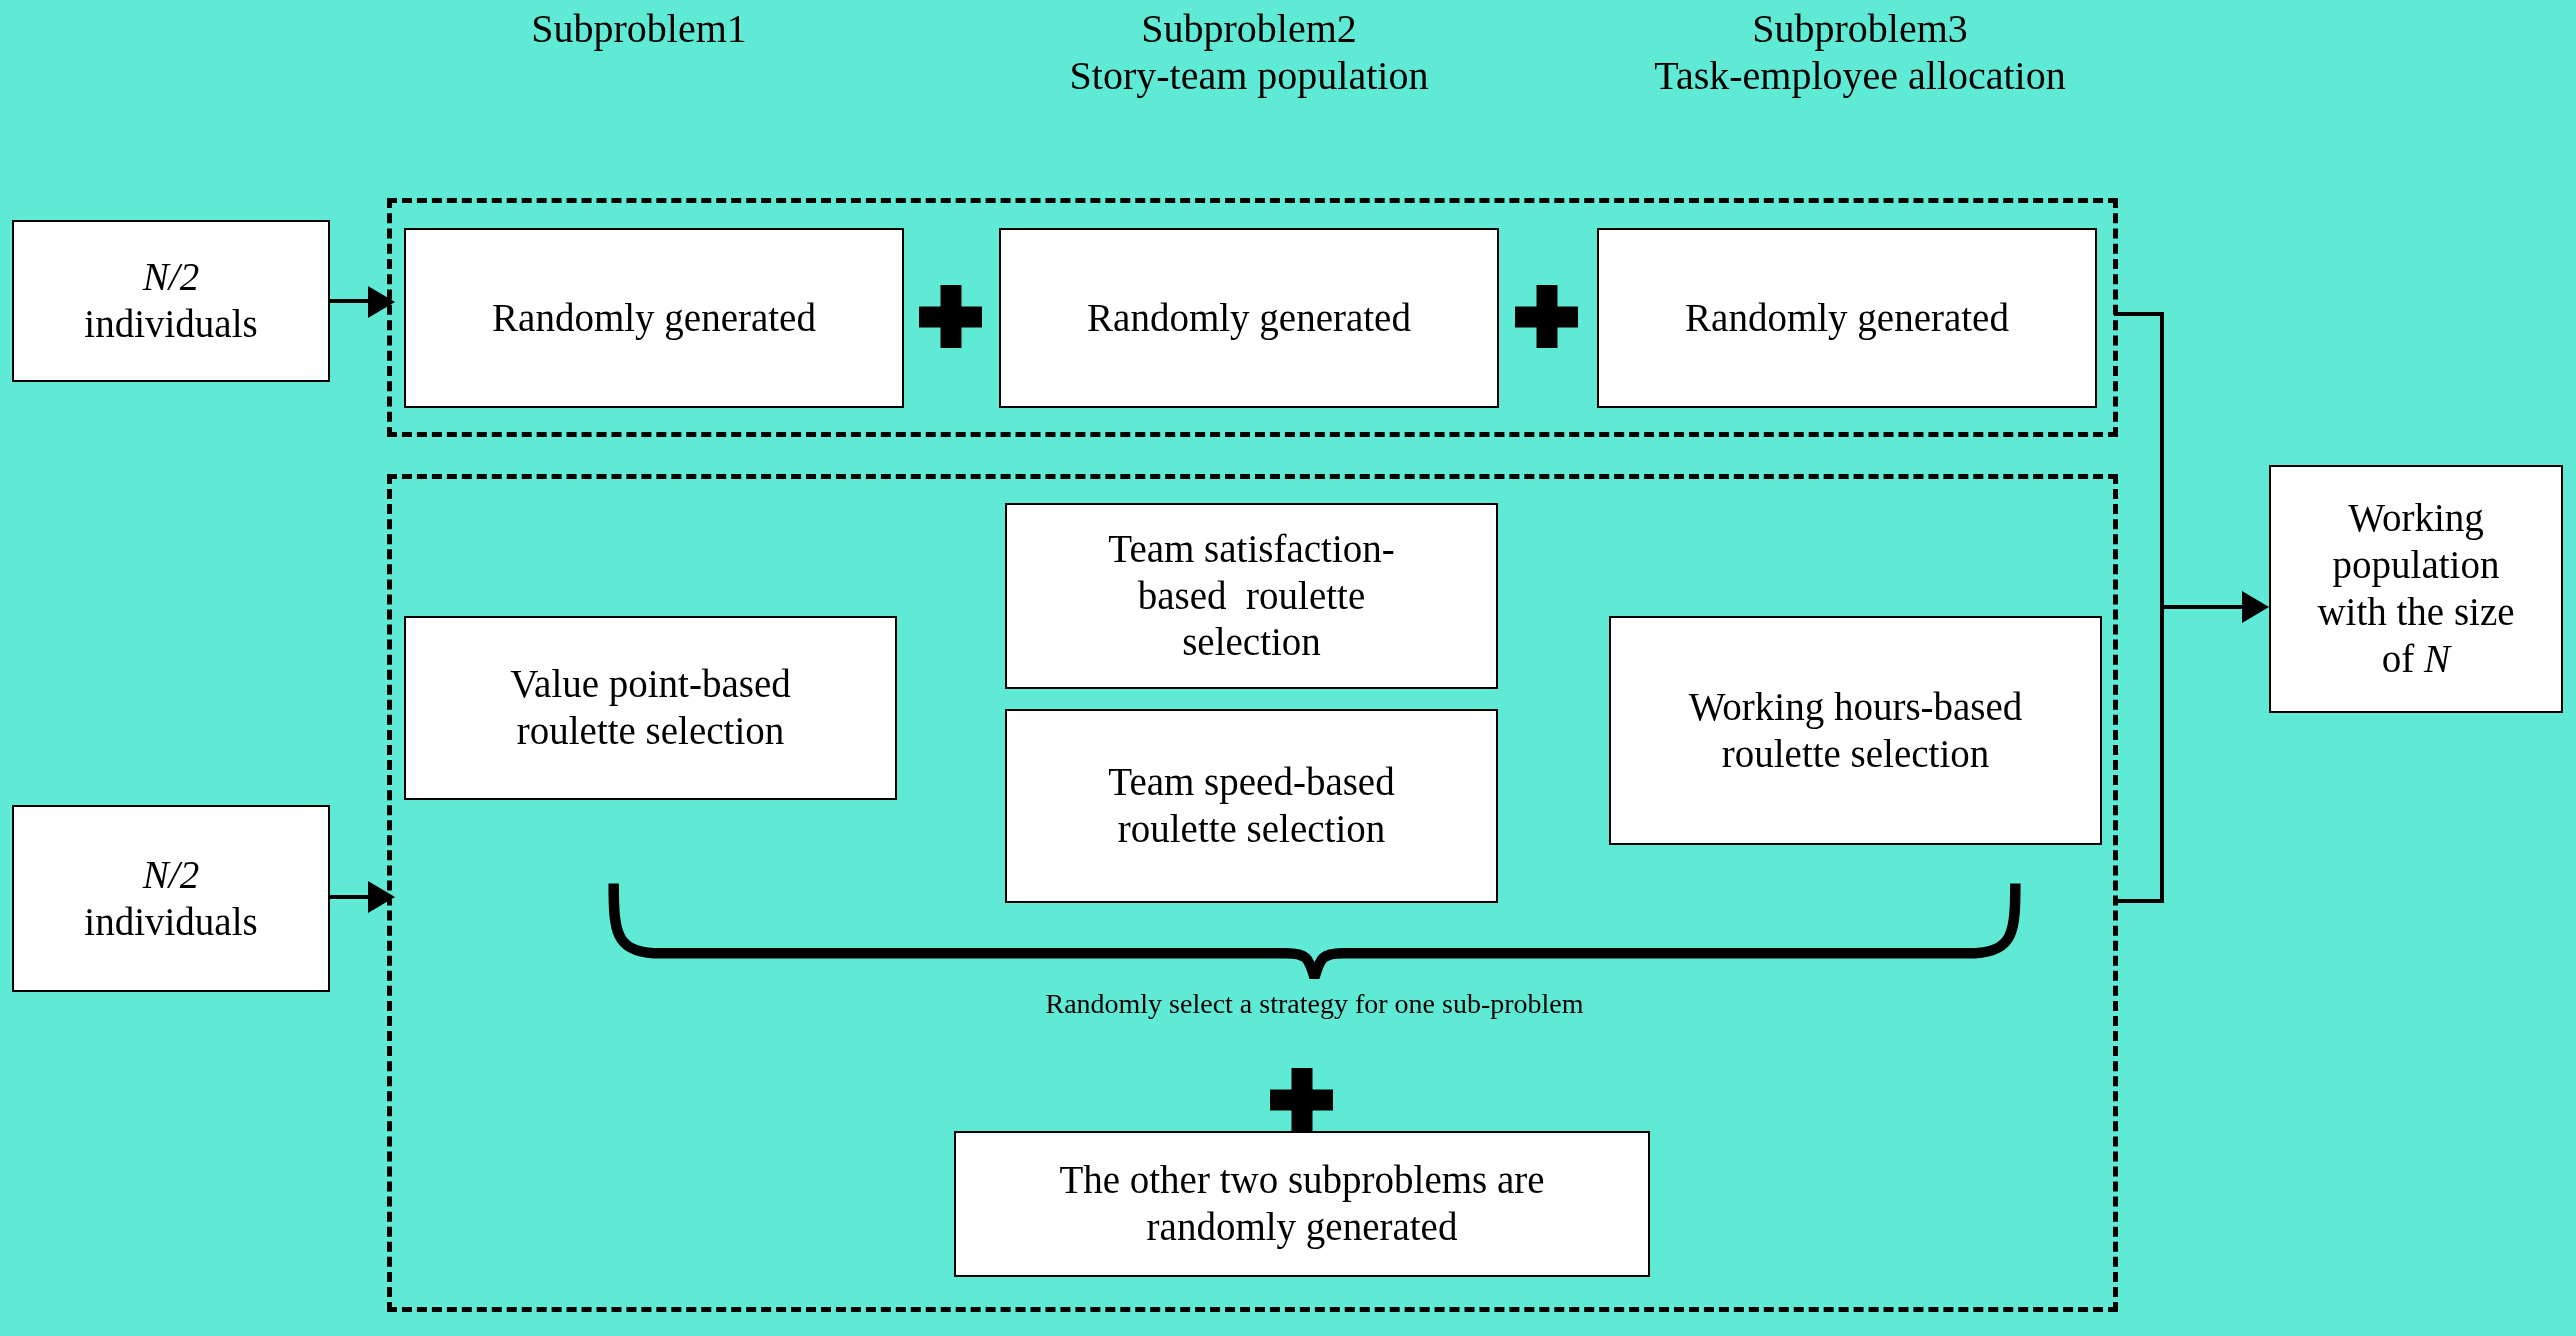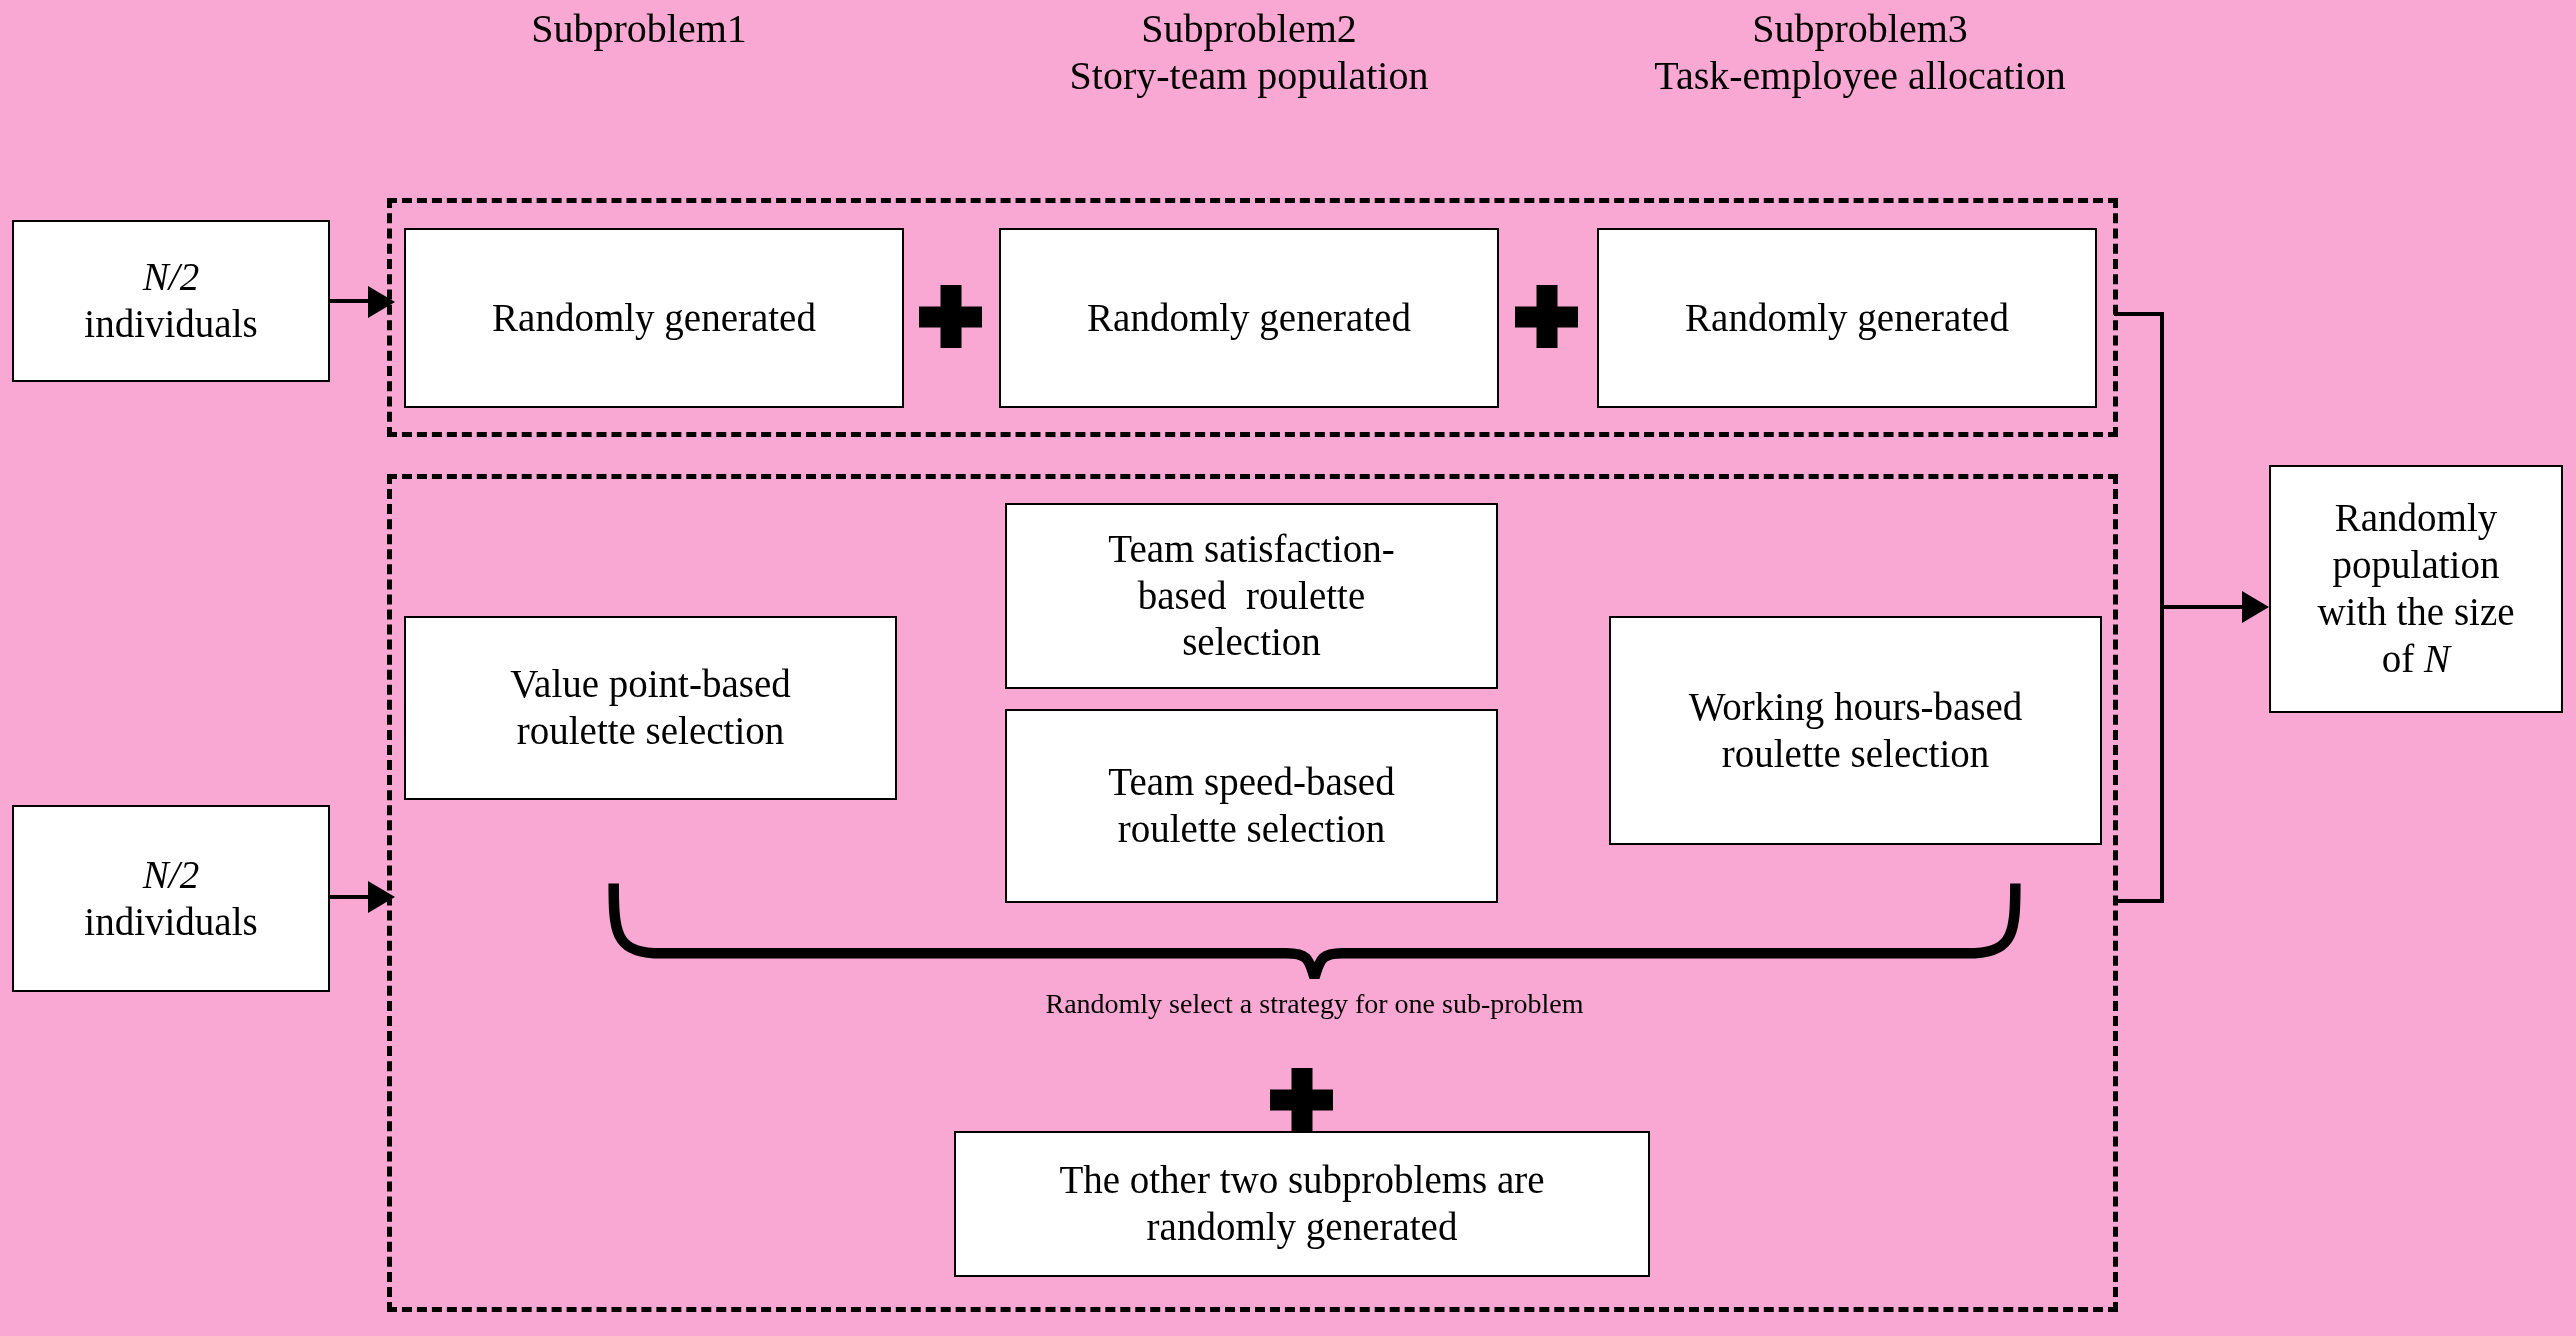--- a/index.html
+++ b/index.html
@@ -2,21 +2,21 @@
 <html style="font-size:13px"><head>
 <meta charset="utf-8">
 <title>Initial population generation strategy diagram</title>
 <style>
   html,body{margin:0;padding:0;background:#ffffff;}
   body{font-family:"Liberation Serif","DejaVu Serif",serif;color:#000;}
   #canvas{
     position:relative;
     width:2576px;
     height:1337px;
-    background:#f9a8d4;
+    background:#5eead4;
     overflow:hidden;
   }
   .abs{position:absolute;}
 
   
   .col-head{
     text-align:center;
     font-size:40px;
     line-height:1.18;
     color:#000;
@@ -200,21 +200,21 @@
 
   <div class="vline" style="left:2160px; top:312px; height:590px;"></div>
 
   <div class="hline" style="left:2114px; top:899px; width:50px;"></div>
 
   <div class="hline" style="left:2160px; top:605px; width:89px;"></div>
   <div class="arrowhead" style="left:2242px; top:591px;"></div>
 
   <div class="abs box" style="left:2269px; top:465px; width:294px; height:248px;">
     <span class="txt">
-      <span>Randomly</span><br>
+      <span>Working</span><br>
       <span>population</span><br>
       <span>with the size</span><br>
       <span>of <span class="mv">N</span></span>
     </span>
   </div>
 
 </div>
 
 
 </body></html>

